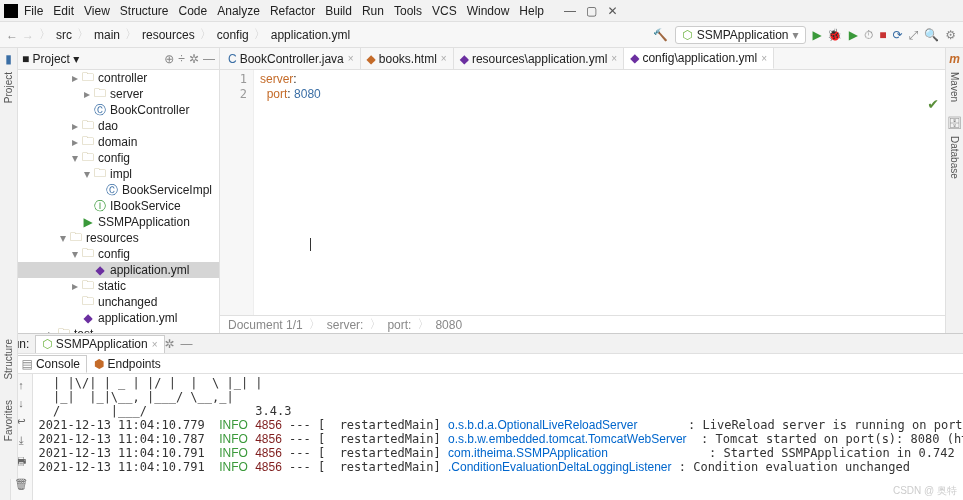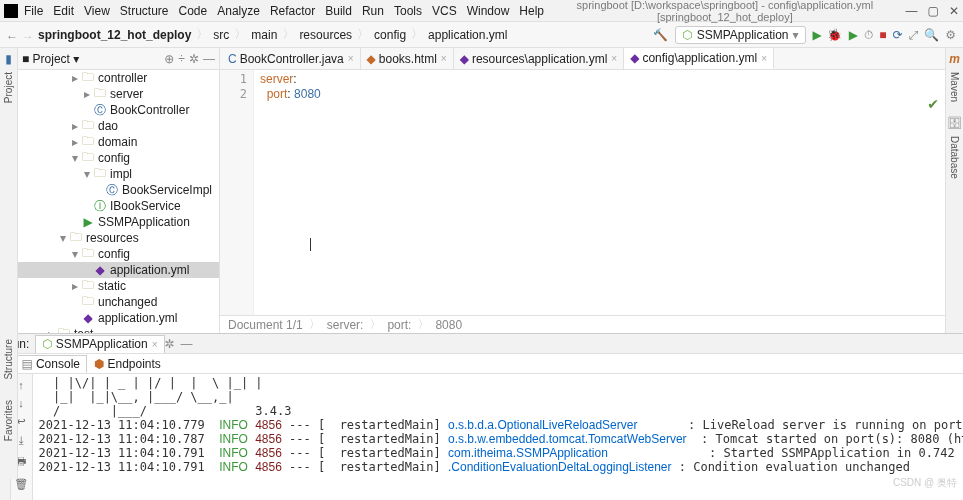--- a/index.html
+++ b/index.html
@@ -56,21 +56,21 @@
 .run-toolbar2 { width: 22px; background: #f7f7f7; border-right: 1px solid #e0e0e0; display: flex; flex-direction: column; align-items: center; padding-top: 2px; }
 .run-toolbar2 span { margin: 3px 0; font-size: 11px; color: #666; }
 .subtabs { height: 20px; display: flex; align-items: center; border-bottom: 1px solid #e0e0e0; padding: 0 4px; }
 .subtabs .st { padding: 0 6px; height: 18px; display: flex; align-items: center; border: 1px solid transparent; }
 .subtabs .st.active { background: #fff; border: 1px solid #ccc; border-bottom: 1px solid #fff; }
 .console { flex: 1; display: flex; flex-direction: column; }
 .console-out { flex: 1; font-family: Consolas, monospace; font-size: 12px; line-height: 14px; padding: 2px 6px; white-space: pre; overflow: hidden; color: #333; }
 .console-out .info { color: #3a993a; }
 .console-out .pid { color: #7f1d1d; }
 .console-out .cls { color: #0066cc; }
-.watermark { position: absolute; bottom: 10px; right: 6px; font-size: 10px; color: #ccc; }
+.watermark { position: absolute; bottom: 2px; right: 6px; font-size: 10px; color: #ccc; }
 .leftstrip { position: absolute; left: 0; top: 333px; width: 18px; background: #f2f2f2; height: 146px; border-right: 1px solid #e0e0e0; display: flex; flex-direction: column; align-items: center; }
 .leftstrip .vlabel { writing-mode: vertical-rl; transform: rotate(180deg); font-size: 10px; color: #555; margin-top: 6px; }
 .cursor-caret { display: inline-block; width: 1px; height: 13px; background: #333; vertical-align: middle; }
 </style>
 </head>
 <body>
 
 <div class="menubar">
   <span class="logo"></span>
   <span class="mi">File</span>
@@ -79,30 +79,28 @@
   <span class="mi">Structure</span>
   <span class="mi">Code</span>
   <span class="mi">Analyze</span>
   <span class="mi">Refactor</span>
   <span class="mi">Build</span>
   <span class="mi">Run</span>
   <span class="mi">Tools</span>
   <span class="mi">VCS</span>
   <span class="mi">Window</span>
   <span class="mi">Help</span>
-  <span class="title">springboot [D:\workspace\springboot] - config\application.yml [springboot_12_hot_deploy]</span>
   <span class="winbtn">—</span>
   <span class="winbtn">▢</span>
   <span class="winbtn">✕</span>
 </div>
 
 <div class="navbar">
   <span class="arrow">←</span>
   <span class="arrow" style="color:#ccc">→</span>
-  <b class="crumb">springboot_12_hot_deploy</b>
   <span class="sep">〉</span>
   <span class="crumb">src</span>
   <span class="sep">〉</span>
   <span class="crumb">main</span>
   <span class="sep">〉</span>
   <span class="crumb">resources</span>
   <span class="sep">〉</span>
   <span class="crumb">config</span>
   <span class="sep">〉</span>
   <span class="crumb">application.yml</span>

